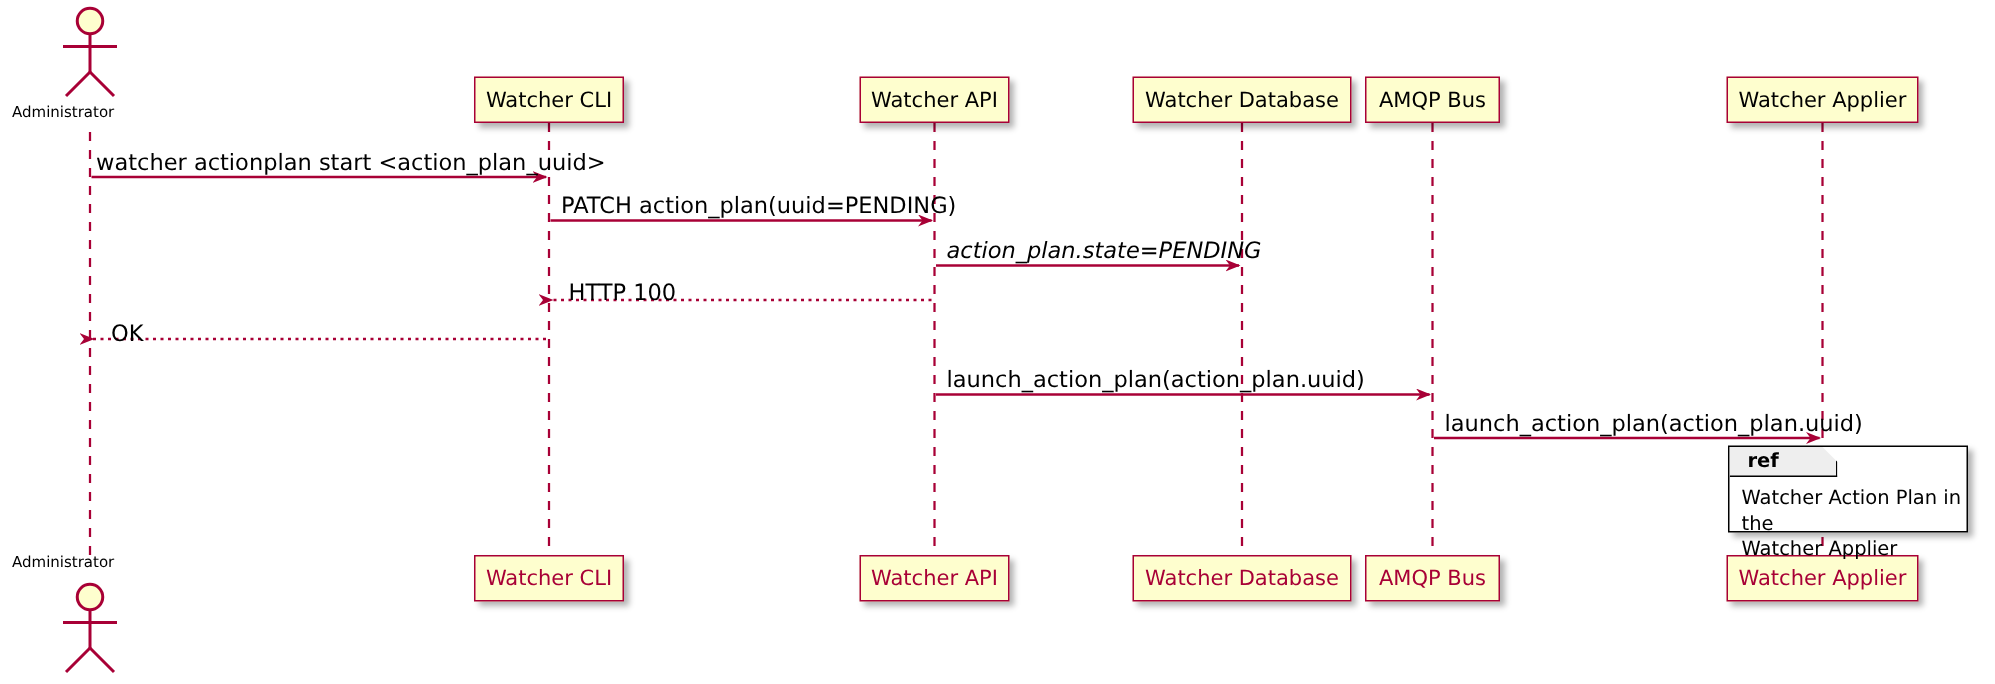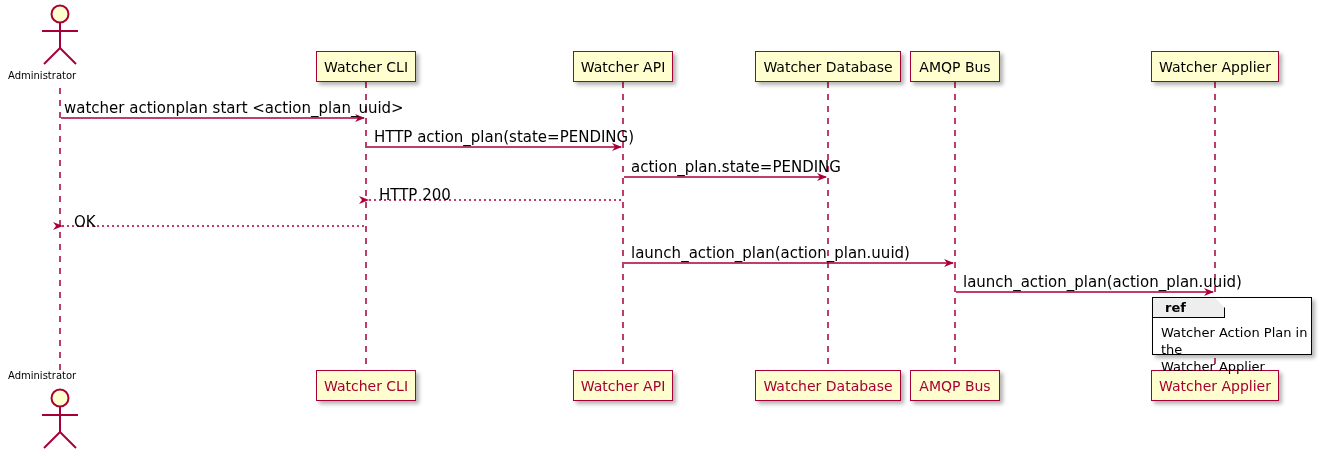--- a/index.html
+++ b/index.html
@@ -184,25 +184,25 @@
   <div class="participant-box" style="left:1151px; top:370px; width:128px; height:31px;">
     <span class="participant-label-bottom">Watcher Applier</span>
   </div>
 
   <div class="actor-label" style="left:8px; top:71px;">Administrator</div>
 
   <div class="actor-label" style="left:8px; top:371px;">Administrator</div>
 
   <div class="msg-label" style="left:64px; top:101px;">watcher actionplan start &lt;action_plan_uuid&gt;</div>
 
-  <div class="msg-label" style="left:374px; top:130px;">HTTP action_plan(state=PENDING)</div>
-
-  <div class="msg-label" style="left:631px; top:160px;">action_plan.state=PENDING</div>
-
-  <div class="msg-label" style="left:379px; top:188px;">HTTP 200</div>
+  <div class="msg-label" style="left:374px; top:130px;">PATCH action_plan(uuid=PENDING)</div>
+
+  <div class="msg-label" style="left:631px; top:160px;font-style:italic;">action_plan.state=PENDING</div>
+
+  <div class="msg-label" style="left:379px; top:188px;">HTTP 100</div>
 
   <div class="msg-label" style="left:74px; top:215px;">OK</div>
 
   <div class="msg-label" style="left:631px; top:246px;">launch_action_plan(action_plan.uuid)</div>
 
   <div class="msg-label" style="left:963px; top:275px;">launch_action_plan(action_plan.uuid)</div>
 
   <div class="ref-box" style="left:1152px; top:297px; width:160px; height:58px;">
     <div class="ref-tab">ref</div>
     <div class="ref-body">

